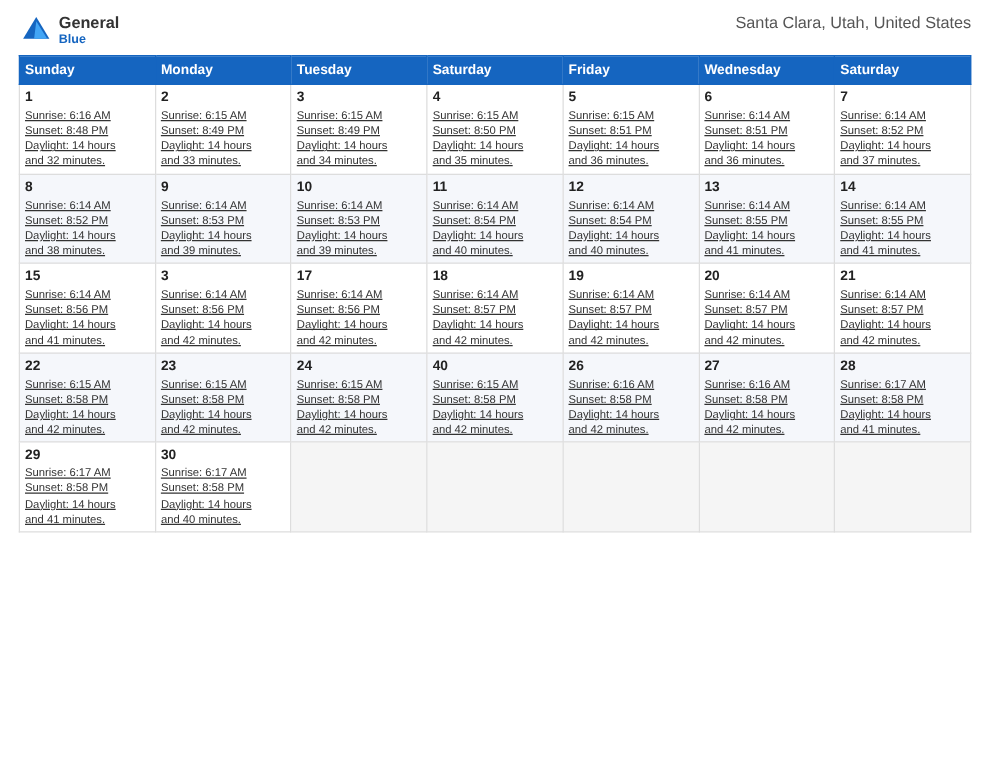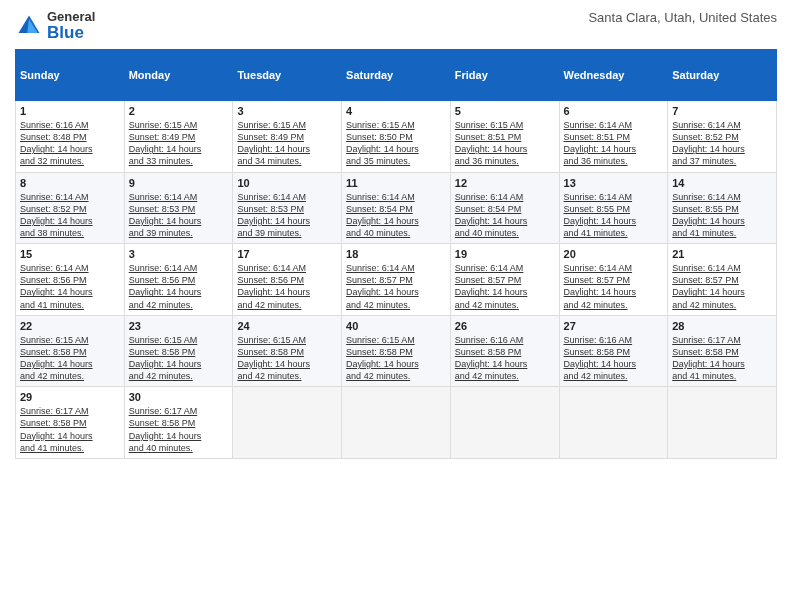--- a/index.html
+++ b/index.html
@@ -31,21 +31,21 @@
       display: flex;
       flex-direction: column;
       line-height: 1.1;
     }
     .logo-general {
       font-size: 13px;
       font-weight: bold;
       color: #333;
     }
     .logo-blue {
-      font-size: 17px;
+      font-size: 10px;
       font-weight: bold;
       color: #1565c0;
     }
     .logo-icon {
       width: 28px;
       height: 28px;
     }
     .title-block {
       text-align: right;
     }
@@ -63,21 +63,21 @@
       width: 100%;
       border-collapse: collapse;
       border: 1px solid #ccc;
       font-size: 9.5px;
     }
     .calendar thead tr th {
       background: #1565c0;
       color: #fff;
       font-weight: bold;
       font-size: 11px;
-      padding: 19px 4px;
+      padding: 5px 4px;
       text-align: left;
       border: 1px solid #1565c0;
     }
     .calendar tbody tr td {
       vertical-align: top;
       padding: 4px 4px;
       border: 1px solid #ddd;
       width: calc(100% / 7);
       background: #fff;
     }

